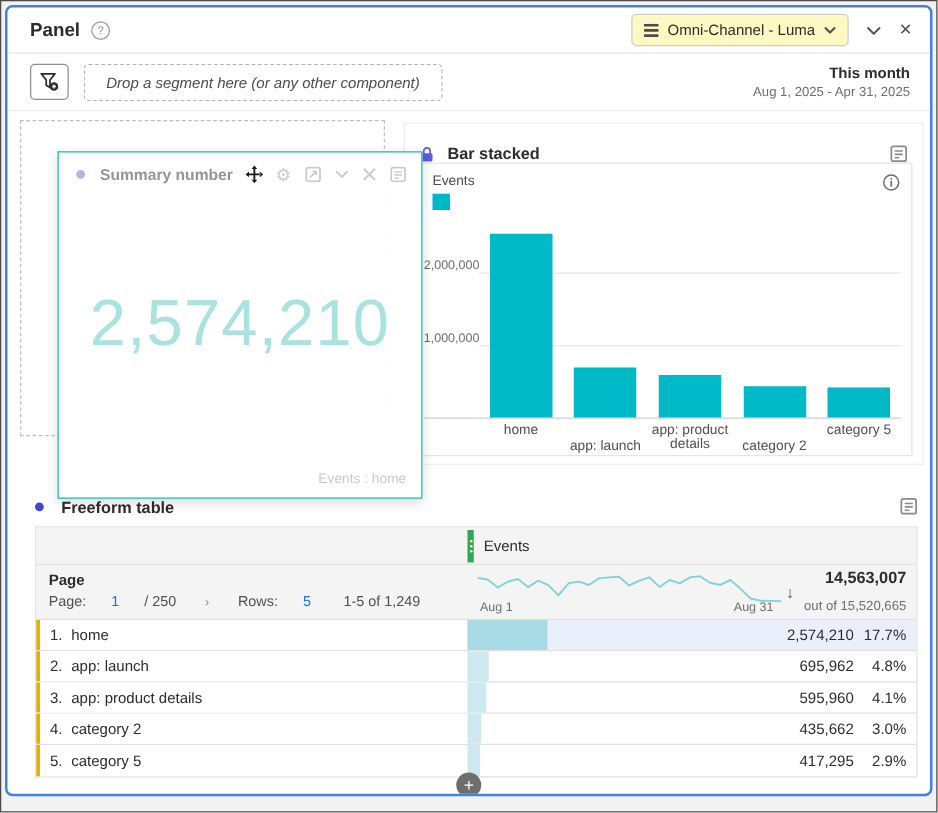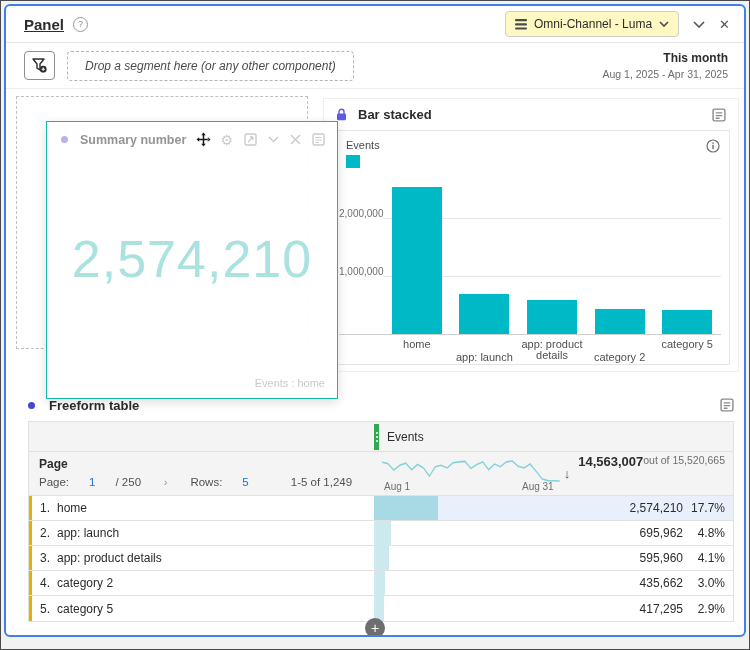--- a/index.html
+++ b/index.html
@@ -12,21 +12,21 @@
   
   .panel {
     position:absolute; left:3px; top:3px; width:742px; height:633px;
     background:#fff; border:2px solid #3f81e8; border-radius:6px; overflow:hidden;
   }
   
   .panel-header {
     height:37px; display:flex; align-items:center; padding:0 14px 0 18px;
     border-bottom:1px solid #e8e8e8;
   }
-  .panel-title { font-size:15px; font-weight:bold; color:#2c2c2c;text-decoration:underline; }
+  .panel-title { font-size:15px; font-weight:bold; color:#2c2c2c; }
   .help-badge {
     width:15px; height:15px; margin-left:9px; border:1px solid #9a9a9a; border-radius:50%;
     color:#8e8e8e; font-size:9px; display:flex; align-items:center; justify-content:center;
   }
   .spacer { flex:1; }
   .source-dropdown {
     display:flex; align-items:center; gap:7px; border:1px solid #cdcdcd; border-radius:4px;
     padding:5px 9px; background:#fef9c3; cursor:pointer;
   }
   .source-dropdown .label { font-size:12px; color:#2c2c2c; }
@@ -70,21 +70,21 @@
   .sw-value {
     flex:1; display:flex; align-items:center; justify-content:center;
     font-size:52px; font-weight:300; color:#a9e2df; letter-spacing:1px; margin-top:-6px;
   }
   .sw-caption { text-align:right; font-size:11px; color:#c9c9c9; padding:0 12px 9px 0; }
   
   .bar-card {
     position:absolute; left:317px; top:9px; width:416px; height:274px;
     background:#fff; border:1px solid #efefef;
   }
-  .card-header { height:31px; display:flex; align-items:center; padding:0 12px; }
+  .card-header { height:31px; display:flex; align-items:flex-end; padding:0 12px; }
   .card-title { font-size:13px; font-weight:bold; color:#2c2c2c; margin-left:11px; }
   .chart-box {
     position:absolute; left:8px; right:8px; top:31px; height:235px;
     border:1px solid #e5e5e5; background:#fff;
   }
   .legend { position:absolute; left:13px; top:8px; }
   .legend-label { font-size:11px; color:#4b4b4b; display:block; margin-bottom:4px; }
   .legend-swatch { width:14px; height:13px; display:block; }
   .info-icon { position:absolute; right:9px; top:8px; }
   .plot-wrap { position:absolute; left:6px; right:8px; top:40px; height:164px; border-bottom:1px solid #cfcfcf; }
@@ -109,27 +109,27 @@
   .c-metric { flex:1; position:relative; }
   .head-metric { display:flex; align-items:center; }
   .col-handle { width:5px; height:26px; margin:2px 0 2px 0; background:#33a852; display:flex; flex-direction:column; align-items:center; justify-content:center; gap:2px; cursor:grab; }
   .col-handle i { width:2px; height:2px; background:#fff; border-radius:50%; display:block; }
   .head-label { font-weight:normal; margin-left:8px; }
   .dim-head { padding:5px 0 0 10px; }
   .dim-title { font-weight:bold; font-size:12px; }
   .pagination { display:flex; align-items:center; gap:20px; font-size:11.5px; color:#505050; margin-top:5px; flex-wrap:nowrap; }
   .pg-link { color:#1473e6; cursor:pointer; }
   .pg-chev { color:#8e8e8e; font-size:10px; cursor:pointer; margin:0 3px; }
-  .pg-range { margin-left:22px;text-align:right; }
+  .pg-range { margin-left:6px;text-align:right; }
   .metric-filter { display:flex; align-items:stretch; padding:2px 8px 2px 8px; }
   .spark-block { flex:1; position:relative; padding-top:4px; }
   .spark-axis { position:absolute; bottom:1px; font-size:10px; color:#6e6e6e; }
   .spark-axis.left { left:2px;text-align:right; } .spark-axis.right { right:6px; }
   .sort-arrow { display:flex; align-items:center; font-size:13px; color:#505050; padding:0 8px 0 4px; cursor:pointer; }
-  .totals { text-align:right; display:flex; justify-content:space-between; line-height:1.3; }
+  .totals { text-align:right; display:flex; flex-direction:column; justify-content:space-between; line-height:1.3; }
   .total-value { font-size:13px; font-weight:bold; }
   .total-outof { font-size:10.5px; color:#6e6e6e; }
   .d-row { height:25px; }
   .row-dim { display:flex; align-items:center; border-left:3px solid #e6b000; padding-left:8px; background:#fff; }
   .row-rank { margin-right:7px; }
   .row-metric { display:flex; align-items:center; justify-content:flex-end; }
   .row-fill { position:absolute; left:0; top:0; bottom:0; background:#cbe9ee; }
   .hl .row-metric { background:#e9f0fb; }
   .hl .row-fill { background:#a7dae4; }
   .row-val { position:relative; z-index:1; }

